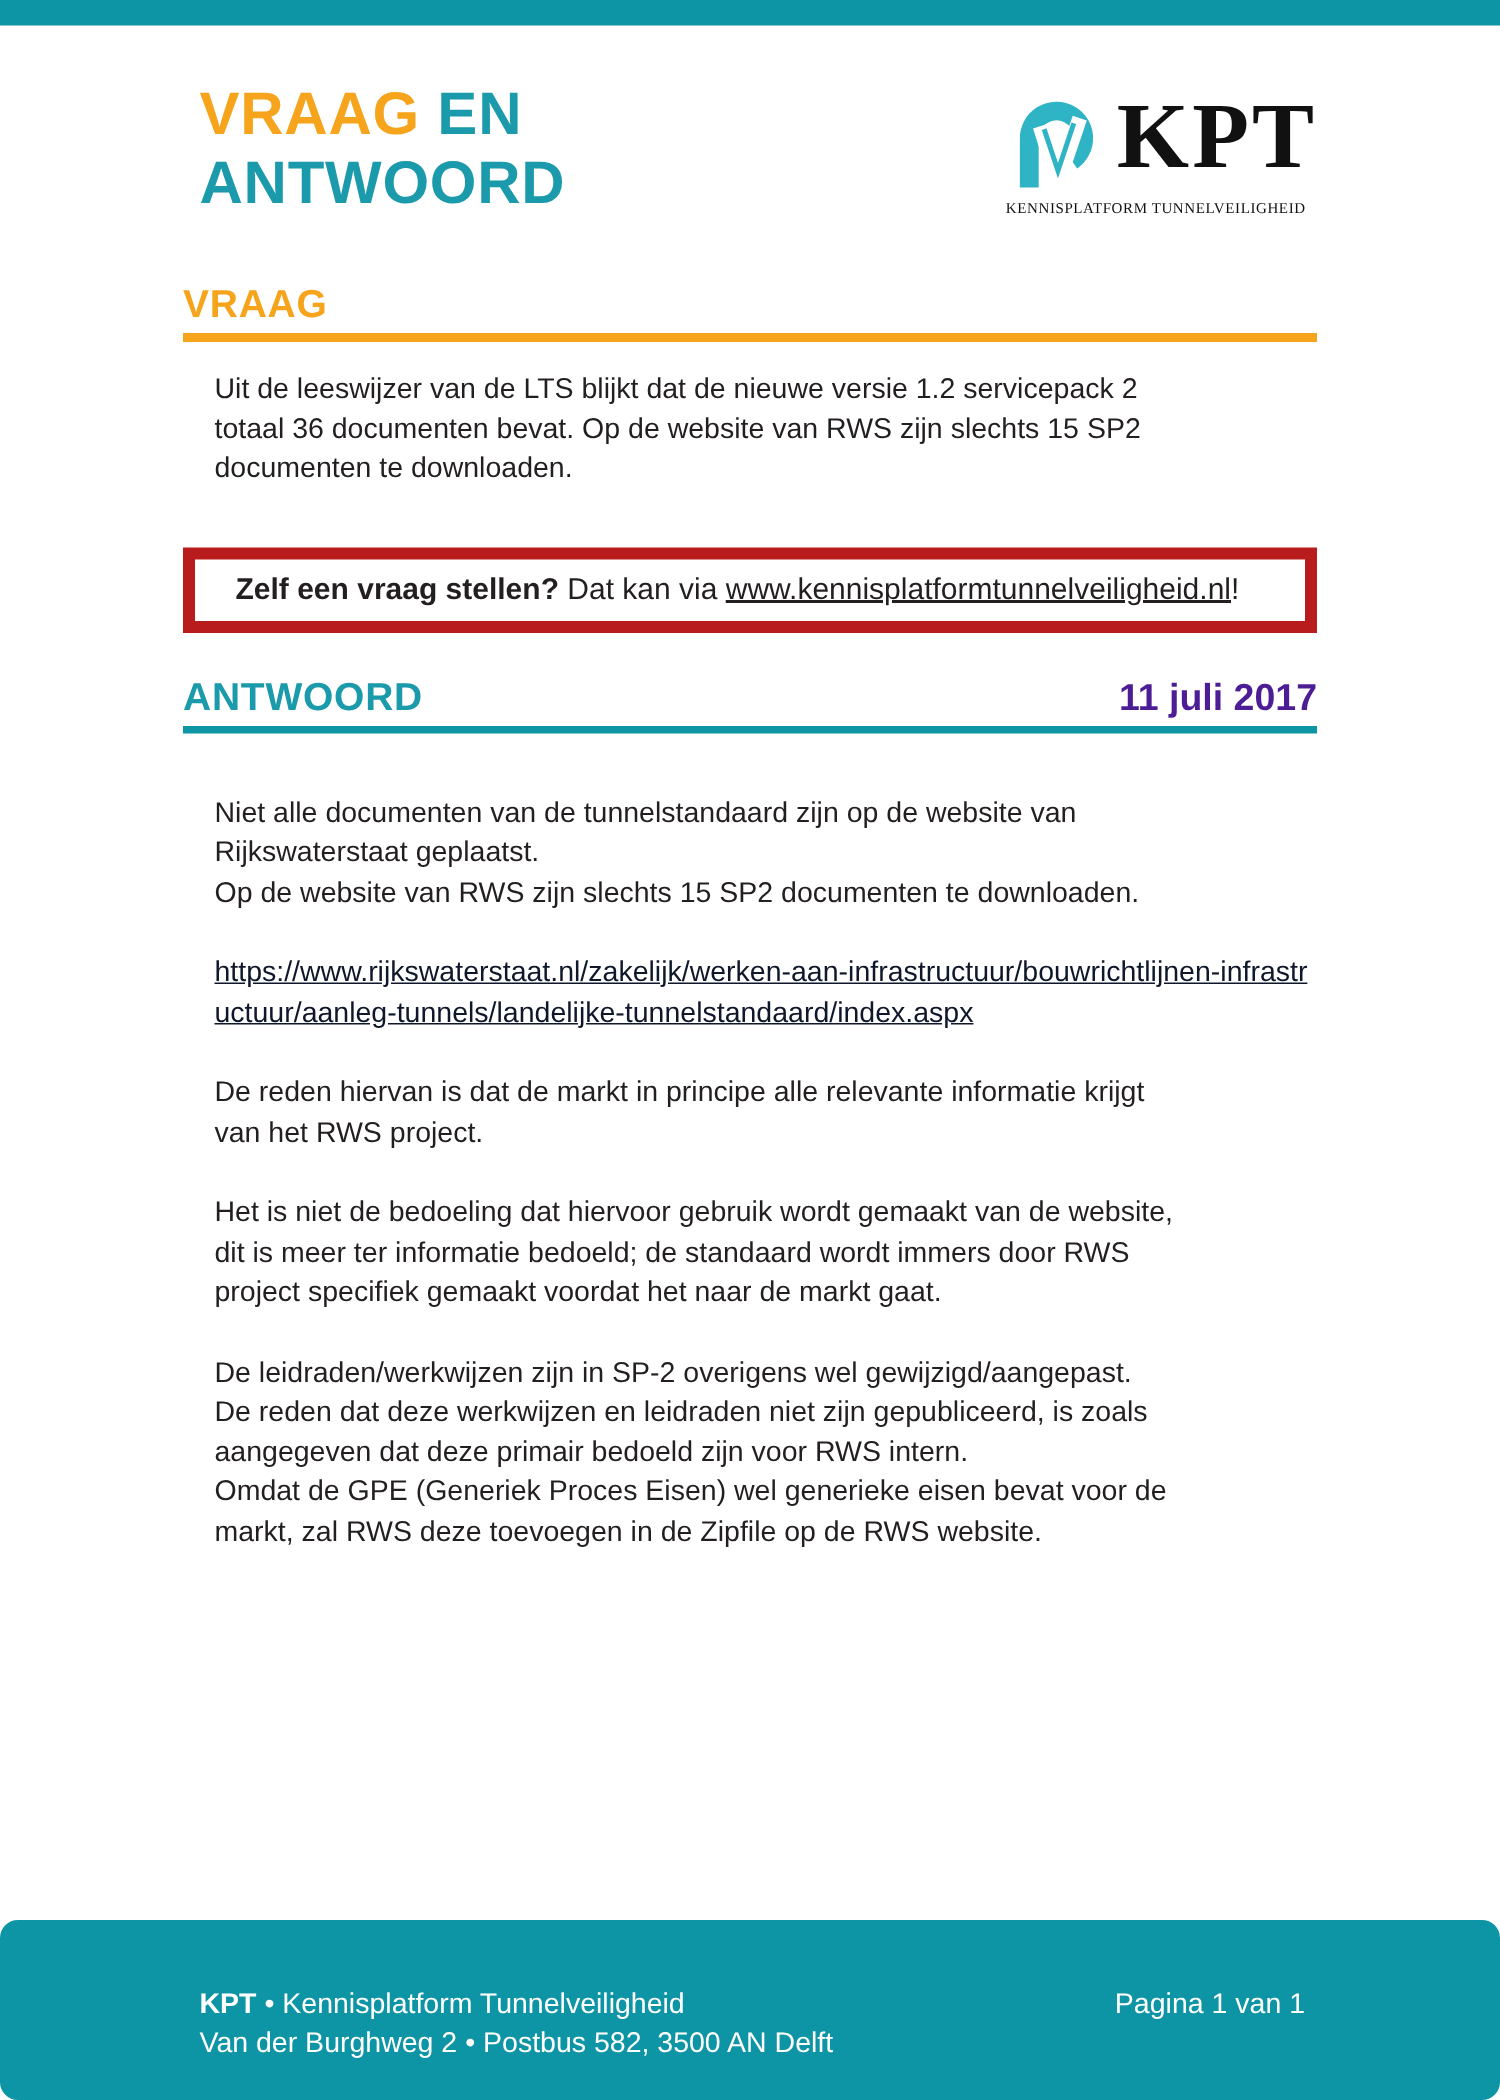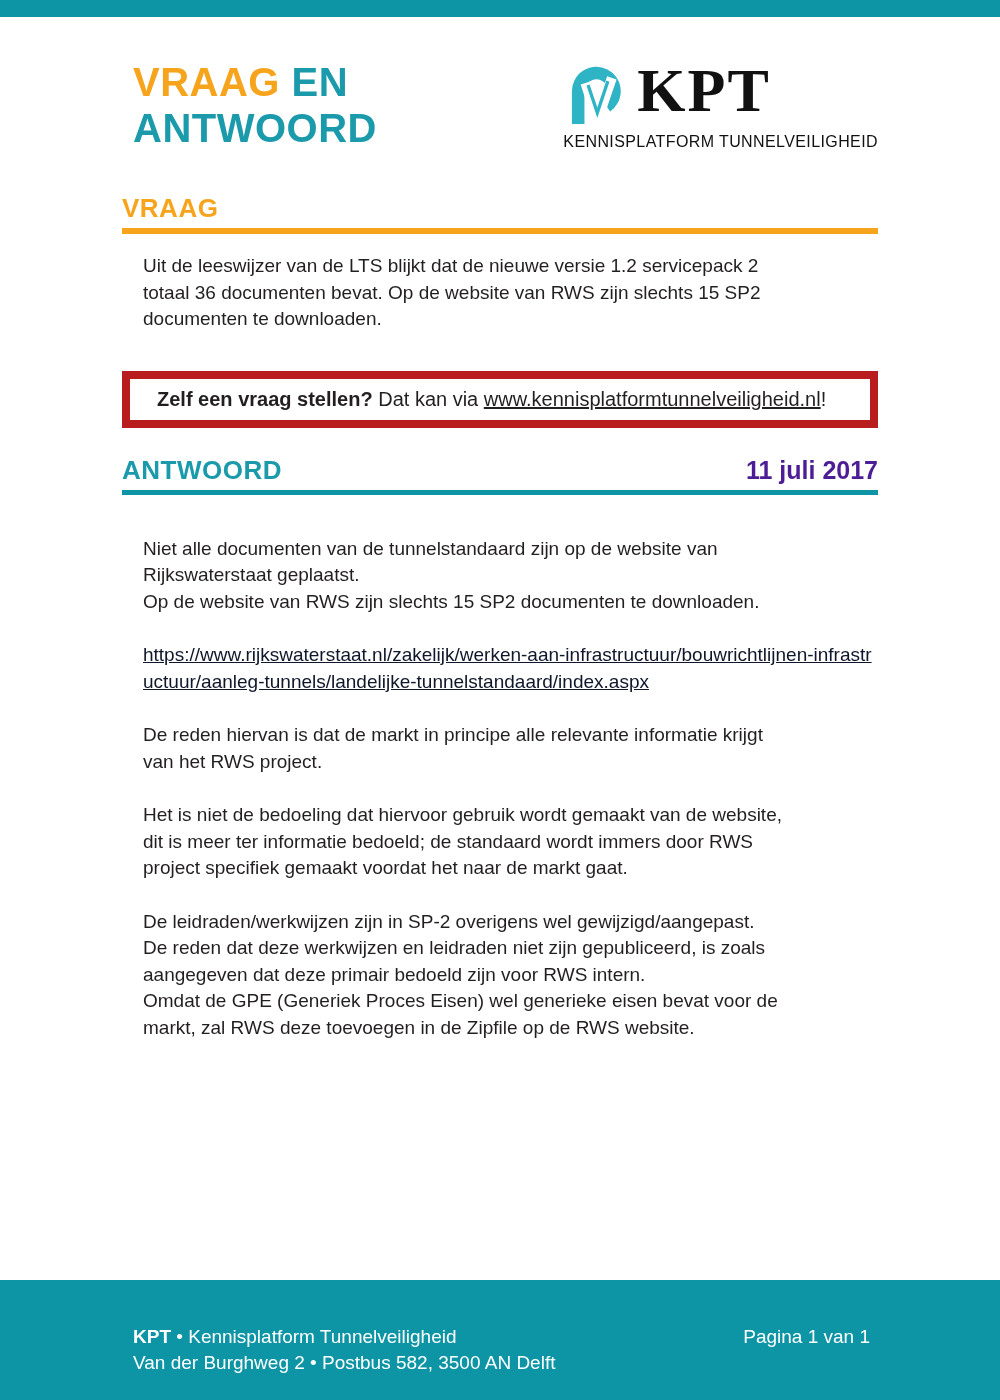--- a/index.html
+++ b/index.html
@@ -19,21 +19,21 @@
   .doc-title .orange { color: #f7a41d; }
   .doc-title .teal { color: #1b9aab; }
 
   .logo { display: flex; flex-direction: column; margin-top: 6px; }
   .logo-top { display: flex; align-items: flex-start; }
   .logo-icon { width: 66px; height: 68px; }
   .logo-acronym {
     font-family: "Liberation Serif", serif; font-weight: bold;
     font-size: 62px; line-height: 62px; color: #111111; margin-left: 8px; letter-spacing: 2px;
   }
-  .logo-caption { font-size: 16px; letter-spacing: 0.4px; color: #111111; margin-top: 6px; white-space: nowrap; }
+  .logo-caption { font-size: 10px; letter-spacing: 0.4px; color: #111111; margin-top: 6px; white-space: nowrap; font-family: Liberation Serif, serif; }
 
   
   .section-heading { font-size: 26px; font-weight: bold; letter-spacing: 0.5px; }
   .section-heading.orange { color: #f7a41d; }
   .section-heading.teal { color: #1b9aab; }
   .rule { height: 6px; width: 100%; margin-top: 4px; }
   .rule.orange { background: #f7a41d; }
   .rule.teal { background: #0d94a5; height: 5px; }
 
   .vraag-section { margin-top: 42px; }
@@ -58,20 +58,21 @@
     display: block; color: #0f172a; text-decoration: underline;
     word-break: break-all; font-size: 19px; line-height: 26.5px; margin-bottom: 27px;
   }
 
   
   .footer {
     position: absolute; left: 0; bottom: 0; width: 100%; height: 120px;
     background: #0d94a5; color: #ffffff;
     display: flex; justify-content: space-between;
     padding: 44px 130px 0 133px;
+    border-radius: 12px;
   }
   .footer-left { font-size: 19px; line-height: 26px; }
   .footer-left .bold { font-weight: bold; }
   .footer-right { font-size: 19px; line-height: 26px; }
 </style>
 </head>
 <body>
 
 <div class="topbar"></div>
 

